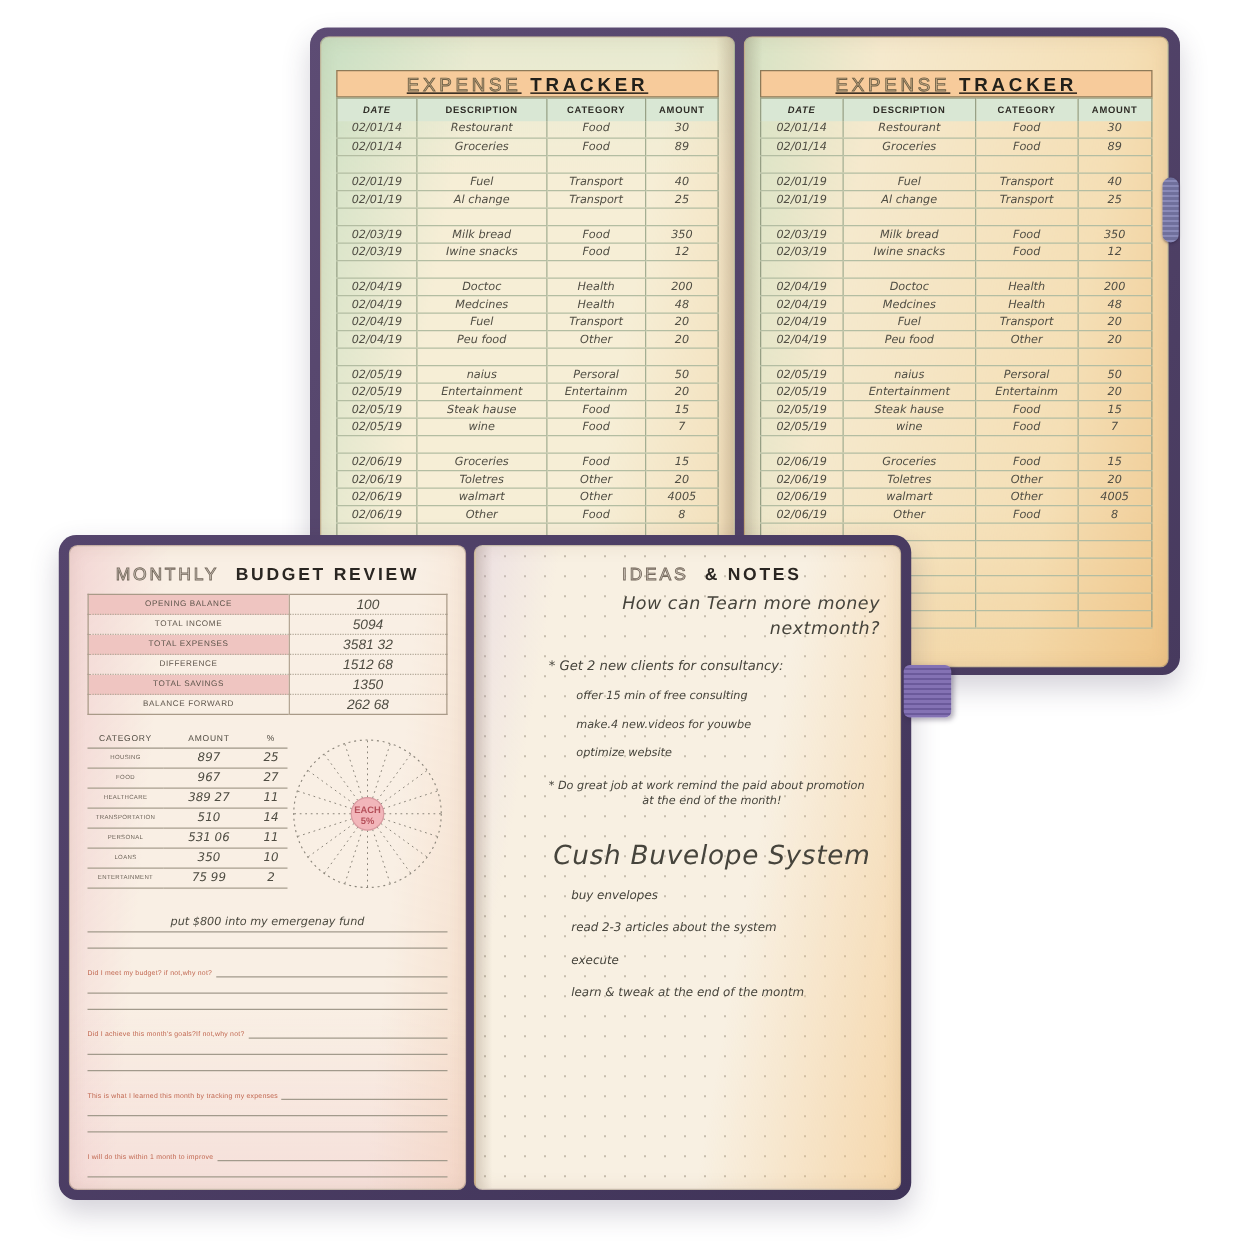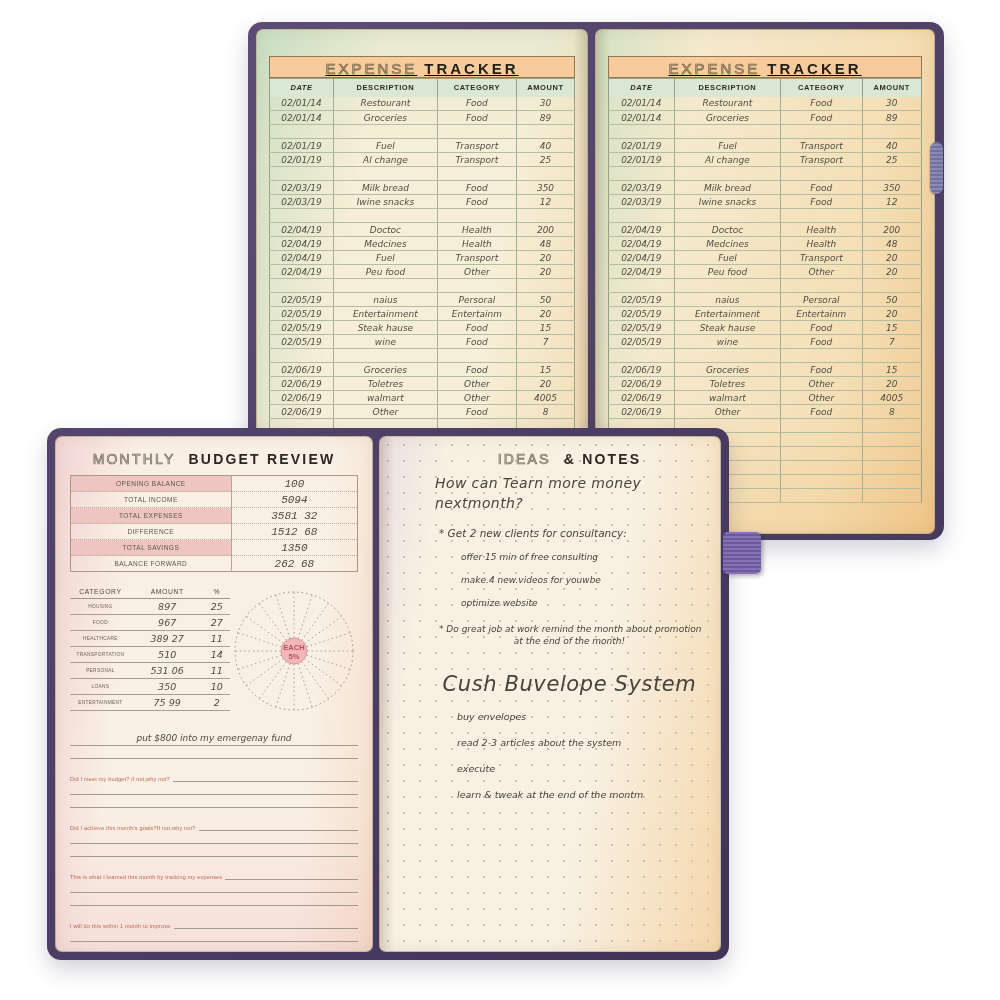--- a/index.html
+++ b/index.html
@@ -47,42 +47,42 @@
   td.date { font-size:6.8px; font-style:normal; color:#5a584c; }
   td.amt  { font-size:9.5px; }
   col.c-date{width:21%} col.c-desc{width:34%} col.c-cat{width:26%} col.c-amt{width:19%}
 
   
   .bsheet { margin:8px 14px 0 14px; }
   table.summary { width:100%; border-collapse:collapse; border:1px solid #a99a88; }
   table.summary td { height:16px; border-bottom:1px dotted #b5ab9b; }
   td.slabel { width:56%; font-size:6.5px; letter-spacing:.5px; color:#5d544a; text-align:center; border-right:1px solid #b5a795; }
   td.slabel.pink { background:#efc5c1; }
-  td.sval { font-family:Liberation Mono, monospace; font-style:italic; font-size:11px; color:#4e4c42; text-align:center; }
+  td.sval { font-family:Liberation Sans, sans-serif; font-style:italic; font-size:11px; color:#4e4c42; text-align:center; }
 
   .tables-row { display:flex; margin-top:13px; align-items:flex-start; }
   table.cat { width:168px; border-collapse:collapse; }
   table.cat th { font-size:6.8px; color:#4f4a40; font-weight:400; letter-spacing:.6px; border-bottom:1px solid #9e9686; height:13px; }
   table.cat td { height:16px; border-bottom:1px solid #a89f8e; text-align:center; }
   td.cname { font-size:4.8px; letter-spacing:.3px; color:#6b6257; width:38%; }
   td.cval, td.cpct { font-family:"DejaVu Sans", sans-serif; font-style:italic; font-size:9.5px; color:#4e4c42; }
   .wheel-wrap { flex:1; display:flex; justify-content:center; }
 
   
   .prompts { margin:16px 14px 0 14px; }
   .pblock { position:relative; margin-bottom:9px; }
   .pline { display:flex; align-items:flex-end; height:14px; }
   .q { font-size:5.5px; color:#c0664f; letter-spacing:.2px; white-space:nowrap; }
   .fill { flex:1; border-bottom:1px solid #a29a8c; margin-left:3px; font-family:"DejaVu Sans", sans-serif; font-style:italic; font-size:9px; color:#4c4a40; padding-left:5px; white-space:nowrap; overflow:hidden; }
   .ul { border-bottom:1px solid #a29a8c; height:13px; font-family:"DejaVu Sans", sans-serif; font-style:italic; font-size:9px; color:#4c4a40; text-align:center; overflow:hidden; }
 
   
   .nsheet { margin:8px 16px 0 16px; }
   .nl { font-family:"DejaVu Sans", sans-serif; font-style:italic; color:#46443c; }
-  .nl.q   { font-size:14px; text-align:left; margin-top:4px; letter-spacing:.4px; }
+  .nl.q   { font-size:14px; text-align:right; margin-top:4px; letter-spacing:.4px; }
   .nl.b   { font-size:10.5px; margin:16px 0 0 4px; }
   .nl.s   { font-size:9px;  margin:13px 0 0 26px; }
   .nl.b2  { font-size:9px;  margin:16px 0 0 4px; }
   .nl.bc  { font-size:9px;  margin:2px 0 0 0; text-align:center; }
   .nl.big { font-size:21px; text-align:center; margin-top:26px; letter-spacing:.6px; }
   .nl.s2  { font-size:9.5px; margin:15px 0 0 22px; }
   .nl.s2:first-of-type { margin-top:40px; }
 
   
   .elastic-top { position:absolute; right:1px; top:120px; width:13px; height:52px; border-radius:7px; background:repeating-linear-gradient(0deg,#8a8ab8 0 2px,#70709c 2px 4px); box-shadow:0 1px 2px rgba(40,30,60,.5); }
@@ -664,21 +664,21 @@
         <span class="t-light">IDEAS</span>
         <span class="t-bold">&amp; NOTES</span>
       </div>
       <div class="nsheet" id="notes">
           <div class="nl q">How can Tearn more money</div>
           <div class="nl q">nextmonth?</div>
           <div class="nl b">* Get 2 new clients for consultancy:</div>
           <div class="nl s">offer 15 min of free consulting</div>
           <div class="nl s">make.4 new.videos for youwbe</div>
           <div class="nl s">optimize website</div>
-          <div class="nl b2">* Do great job at work  remind the month about promotion</div>
+          <div class="nl b2">* Do great job at work  remind the paid about promotion</div>
           <div class="nl bc">at the end of the month!</div>
           <div class="nl big">Cush Buvelope System</div>
           <div class="nl s2">buy envelopes</div>
           <div class="nl s2">read 2-3 articles about the system</div>
           <div class="nl s2">execute</div>
           <div class="nl s2">learn &amp; tweak at the end of the montm</div>
         </div>
       <div class="spine-shadow" style="left:0;"></div>
     </div>
 

